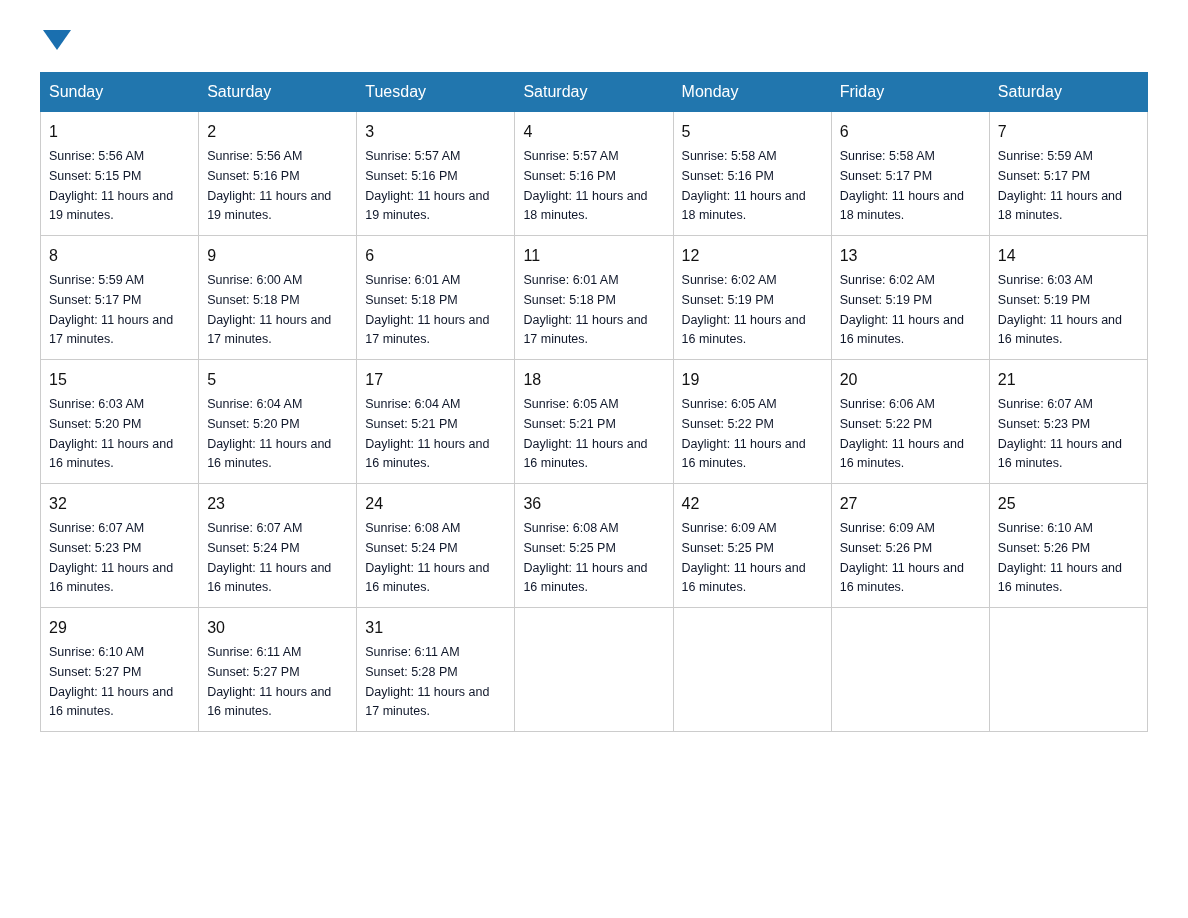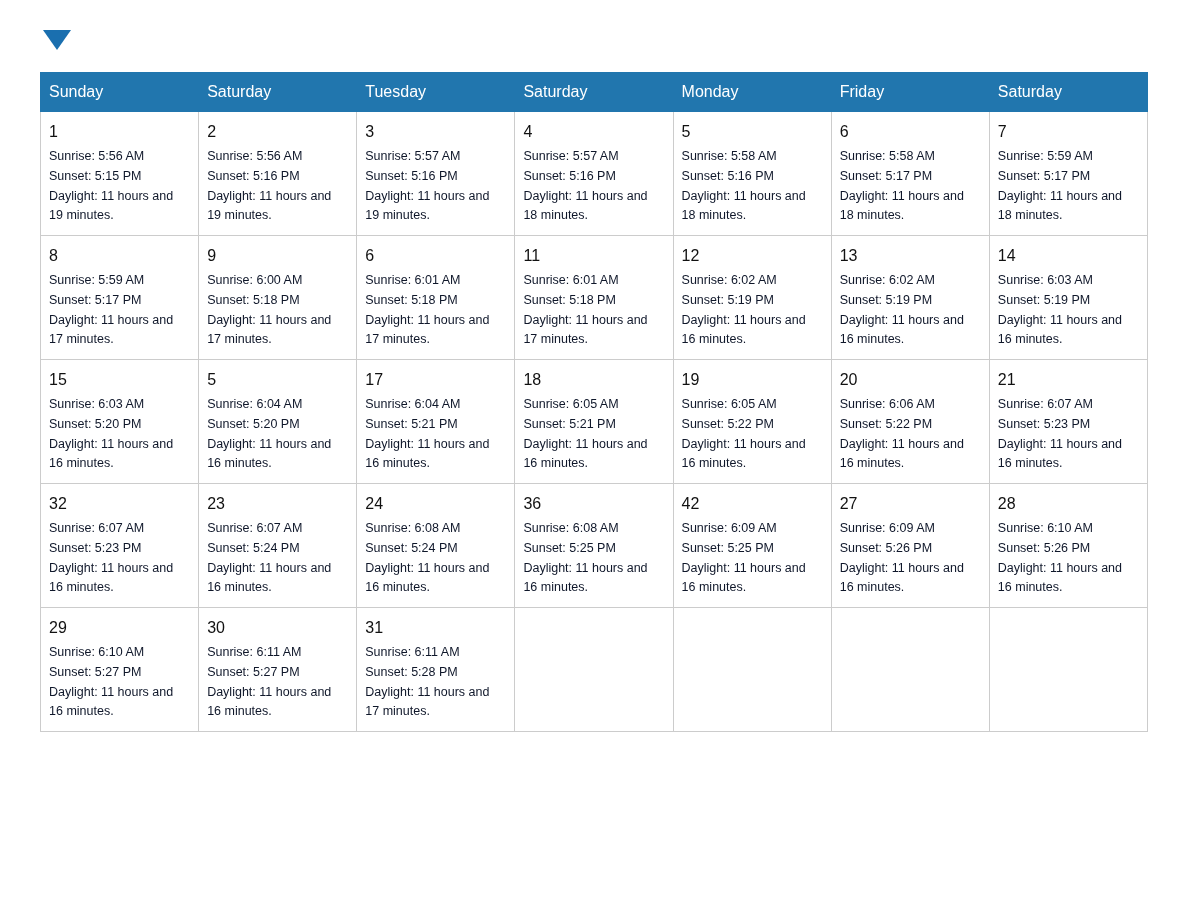--- a/index.html
+++ b/index.html
@@ -162,21 +162,21 @@
         <td><span class="day-num">20</span><span class="day-info">Sunrise: 6:06 AM<br>Sunset: 5:22 PM<br>Daylight: 11 hours and 16 minutes.</span></td>
         <td><span class="day-num">21</span><span class="day-info">Sunrise: 6:07 AM<br>Sunset: 5:23 PM<br>Daylight: 11 hours and 16 minutes.</span></td>
       </tr>
       <tr>
         <td><span class="day-num">32</span><span class="day-info">Sunrise: 6:07 AM<br>Sunset: 5:23 PM<br>Daylight: 11 hours and 16 minutes.</span></td>
         <td><span class="day-num">23</span><span class="day-info">Sunrise: 6:07 AM<br>Sunset: 5:24 PM<br>Daylight: 11 hours and 16 minutes.</span></td>
         <td><span class="day-num">24</span><span class="day-info">Sunrise: 6:08 AM<br>Sunset: 5:24 PM<br>Daylight: 11 hours and 16 minutes.</span></td>
         <td><span class="day-num">36</span><span class="day-info">Sunrise: 6:08 AM<br>Sunset: 5:25 PM<br>Daylight: 11 hours and 16 minutes.</span></td>
         <td><span class="day-num">42</span><span class="day-info">Sunrise: 6:09 AM<br>Sunset: 5:25 PM<br>Daylight: 11 hours and 16 minutes.</span></td>
         <td><span class="day-num">27</span><span class="day-info">Sunrise: 6:09 AM<br>Sunset: 5:26 PM<br>Daylight: 11 hours and 16 minutes.</span></td>
-        <td><span class="day-num">28</span><span class="day-info">Sunrise: 6:10 AM<br>Sunset: 5:26 PM<br>Daylight: 11 hours and 16 minutes.</span></td>
+        <td><span class="day-num">25</span><span class="day-info">Sunrise: 6:10 AM<br>Sunset: 5:26 PM<br>Daylight: 11 hours and 16 minutes.</span></td>
       </tr>
       <tr>
         <td><span class="day-num">29</span><span class="day-info">Sunrise: 6:10 AM<br>Sunset: 5:27 PM<br>Daylight: 11 hours and 16 minutes.</span></td>
         <td><span class="day-num">30</span><span class="day-info">Sunrise: 6:11 AM<br>Sunset: 5:27 PM<br>Daylight: 11 hours and 16 minutes.</span></td>
         <td><span class="day-num">31</span><span class="day-info">Sunrise: 6:11 AM<br>Sunset: 5:28 PM<br>Daylight: 11 hours and 17 minutes.</span></td>
         <td></td>
         <td></td>
         <td></td>
         <td></td>
       </tr>

